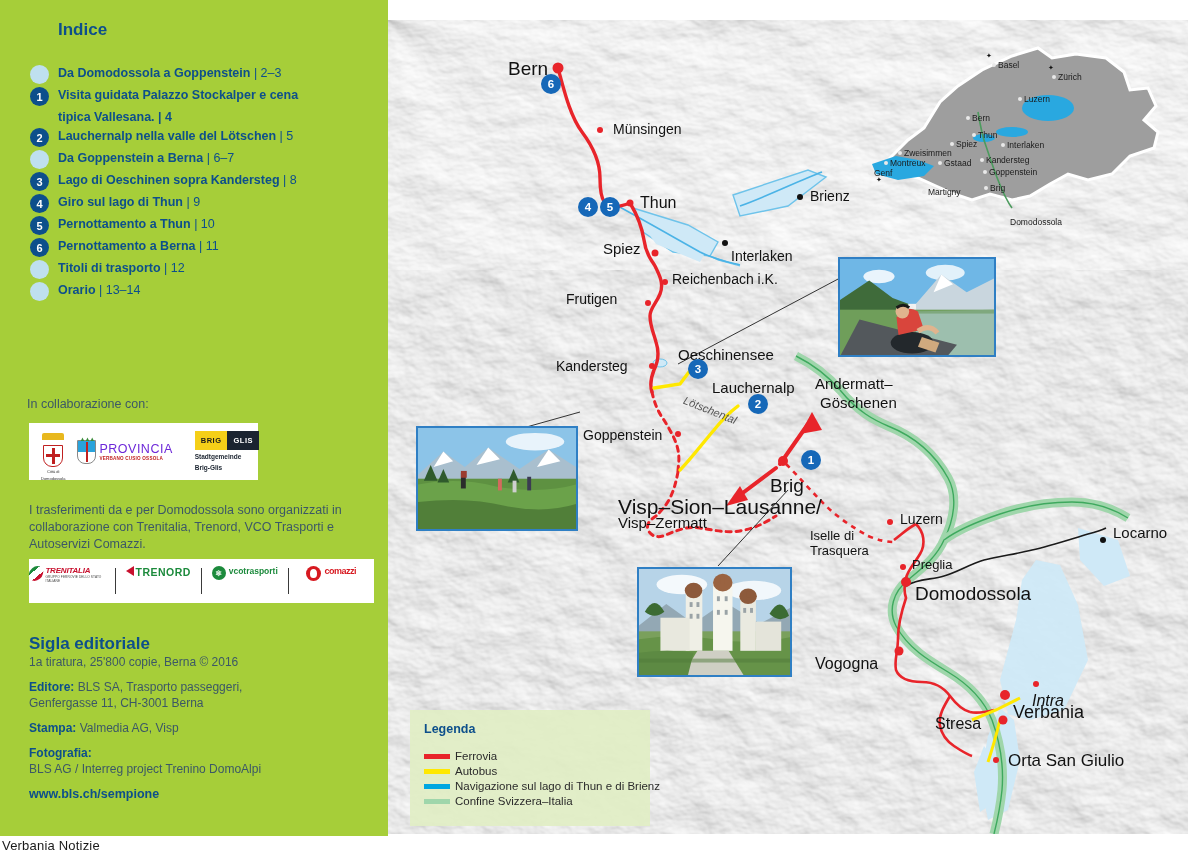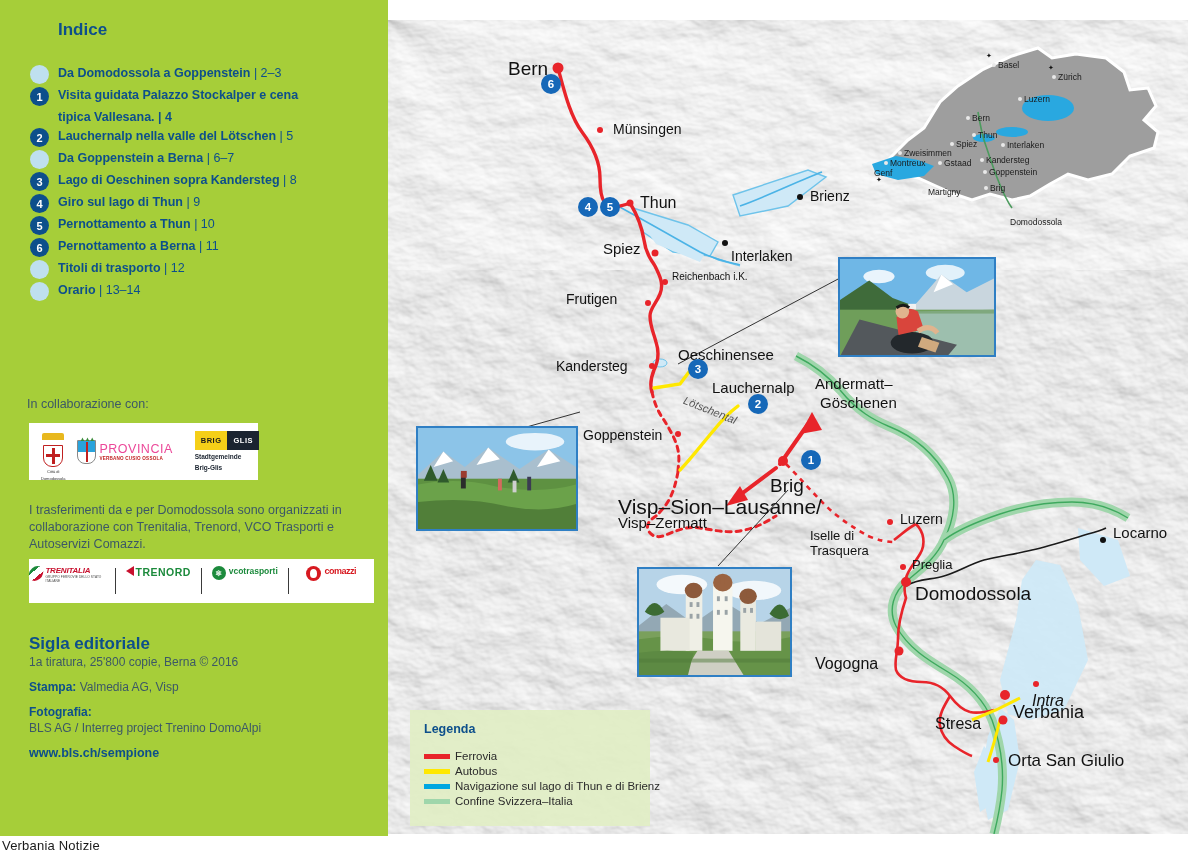--- a/index.html
+++ b/index.html
@@ -88,21 +88,21 @@
   .prov-shield {
     width: 19px; height: 24px; background: linear-gradient(180deg,#2aa3dc 0 50%,#ffffff 50% 100%);
     border: 1px solid #888; border-radius: 0 0 8px 8px; position: relative;
   }
   .prov-shield:before {
     content:""; position:absolute; left:50%; top:1px; width:2px; height:20px;
     margin-left:-1px; background:#c02020;
   }
   .prov-green { position:absolute; top:-5px; left:1px; font-size:6px; color:#3a8c3a; letter-spacing:-1px; }
   .prov-text { margin-left: 3px; }
-  .prov-name { font-size: 12.5px; color: #ec4899; letter-spacing: .5px; font-weight: 300; }
+  .prov-name { font-size: 12.5px; color: #6d28d9; letter-spacing: .5px; font-weight: 300; }
   .prov-sub  { font-size: 4.6px; color: #c02020; font-weight: bold; letter-spacing: .2px; }
   .brig-logo { margin-left: 22px; }
   .brig-blocks { display: flex; }
   .brig-y {
     background: #f5cf18; color: #1b1b1b; font-size: 7.5px; font-weight: bold;
     padding: 5px 6px; letter-spacing: .5px;
   }
   .brig-k {
     background: #1b2430; color: #ffffff; font-size: 7.5px; font-weight: bold;
     padding: 5px 6px; letter-spacing: .5px;
@@ -285,20 +285,25 @@
     <div class="tdiv"></div>
     <div class="tlogo">
       <div class="cz-mark"></div>
       <div class="cz-name">comazzi</div>
     </div>
   </div>
 
   <div class="imprint">
     <div class="imp-h">Sigla editoriale</div>
     <div class="imp-p">1a tiratura, 25'800 copie, Berna © 2016</div>
+    <div class="imp-p">
+      <b>Editore:</b>
+      <span>BLS SA, Trasporto passeggeri,</span><br>
+      <span>Genfergasse 11, CH-3001 Berna</span>
+    </div>
     <div class="imp-p">
       <b>Stampa:</b>
       <span>Valmedia AG, Visp</span>
     </div>
     <div class="imp-p">
       <b>Fotografia:</b><br>
       <span>BLS AG / Interreg project Trenino DomoAlpi</span>
     </div>
     <div class="imp-url">www.bls.ch/sempione</div>
   </div>
@@ -569,21 +574,21 @@
       <div class="city-dot" style="left: 608px; top: 740px; width: 6px; height: 6px;"></div>
       <div class="city-dot black" style="left: 715px; top: 520px; width: 6px; height: 6px;"></div>
     </div>
   <div id="map-labels">
       <div class="label" style="left: 120px; top: 38px; font-size: 19px;">Bern</div>
       <div class="label" style="left: 225px; top: 101px; font-size: 14px;">Münsingen</div>
       <div class="label" style="left: 252px; top: 174px; font-size: 16px;">Thun</div>
       <div class="label" style="left: 422px; top: 168px; font-size: 14px;">Brienz</div>
       <div class="label" style="left: 215px; top: 220px; font-size: 15px;">Spiez</div>
       <div class="label" style="left: 343px; top: 228px; font-size: 14px;">Interlaken</div>
-      <div class="label" style="left: 284px; top: 251px; font-size: 10px;">Reichenbach i.K.</div>
+      <div class="label" style="left: 284px; top: 251px; font-size: 14px;">Reichenbach i.K.</div>
       <div class="label" style="left: 178px; top: 271px; font-size: 14px;">Frutigen</div>
       <div class="label" style="left: 168px; top: 338px; font-size: 14px;">Kandersteg</div>
       <div class="label" style="left: 195px; top: 407px; font-size: 14px;">Goppenstein</div>
       <div class="label" style="left: 382px; top: 455px; font-size: 19px;">Brig</div>
       <div class="label" style="left: 512px; top: 491px; font-size: 14px;">Luzern</div>
       <div class="label" style="left: 524px; top: 537px; font-size: 13px;">Preglia</div>
       <div class="label" style="left: 527px; top: 563px; font-size: 19px;">Domodossola</div>
       <div class="label" style="left: 427px; top: 635px; font-size: 16px;">Vogogna</div>
       <div class="label" style="left: 644px; top: 672px; font-size: 16px; font-style: italic;">Intra</div>
       <div class="label" style="left: 625px; top: 682px; font-size: 18px;">Verbania</div>

